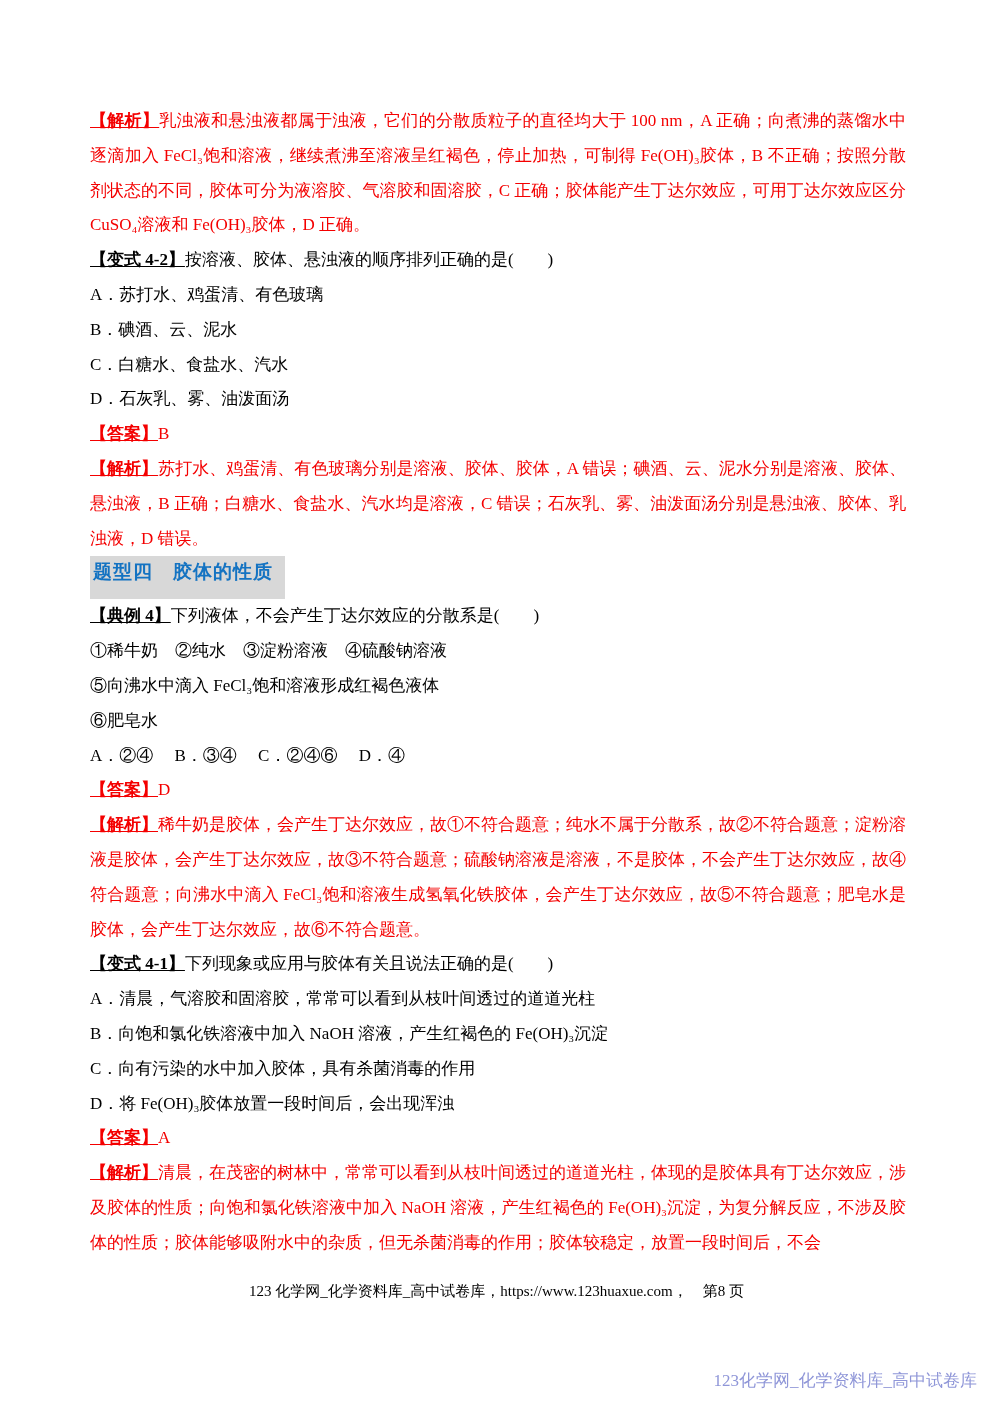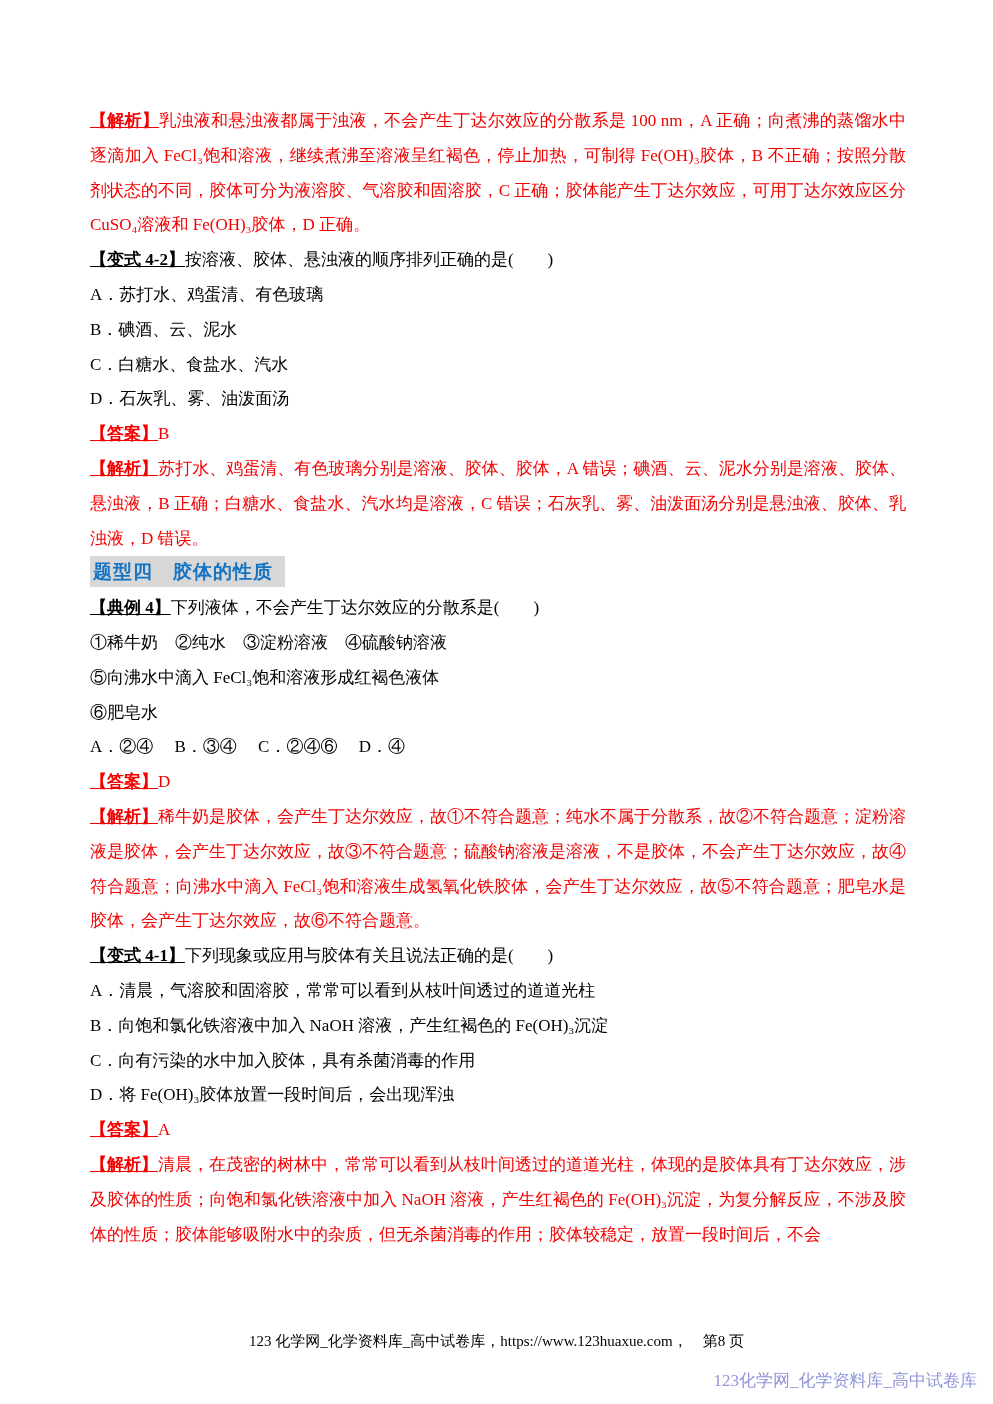--- a/index.html
+++ b/index.html
@@ -25,45 +25,45 @@
   .bold{font-weight:bold;text-decoration:underline;}
   .section-line{margin:0;line-height:34.8px;}
   .section-chip{
     display:inline-block;
     background:#d8d8d8;
     color:#1473c2;
     font-family:"Liberation Sans","DejaVu Sans",sans-serif;
     font-weight:bold;
     font-size:19px;
     line-height:27px;
-    padding:2px 12px 2px 3px;
+    padding:2px 12px 14px 3px;
     letter-spacing:1px;
   }
   .footer{
-    position:absolute;left:0;right:0;top:1330px;
+    position:absolute;left:0;right:0;top:1280px;
     text-align:center;
     font-size:15px;color:#000000;
     line-height:22px;
   }
   .watermark{
     position:absolute;
     right:16px;top:1370px;
     color:#8f96d8;
     font-size:17px;
     line-height:22px;
     text-align:center;
   }
 </style>
 </head>
 <body>
 
 <div class="page">
   <div class="content">
 
-    <p class="para red"><span class="bold">【解析】</span><span>乳浊液和悬浊液都属于浊液，不会产生丁达尔效应的分散系是 100 nm，A 正确；向煮沸的蒸馏水中逐滴加入 FeCl₃饱和溶液，继续煮沸至溶液呈红褐色，停止加热，可制得 Fe(OH)₃胶体，B 不正确；按照分散剂状态的不同，胶体可分为液溶胶、气溶胶和固溶胶，C 正确；胶体能产生丁达尔效应，可用丁达尔效应区分 CuSO₄溶液和 Fe(OH)₃胶体，D 正确。</span></p>
+    <p class="para red"><span class="bold">【解析】</span><span>乳浊液和悬浊液都属于浊液，它们的分散质粒子的直径均大于 100 nm，A 正确；向煮沸的蒸馏水中逐滴加入 FeCl₃饱和溶液，继续煮沸至溶液呈红褐色，停止加热，可制得 Fe(OH)₃胶体，B 不正确；按照分散剂状态的不同，胶体可分为液溶胶、气溶胶和固溶胶，C 正确；胶体能产生丁达尔效应，可用丁达尔效应区分 CuSO₄溶液和 Fe(OH)₃胶体，D 正确。</span></p>
 
     <p class="para"><span class="bold">【变式 4-2】</span><span>按溶液、胶体、悬浊液的顺序排列正确的是(　　)</span></p>
     <p class="para nojustify">A．苏打水、鸡蛋清、有色玻璃</p>
     <p class="para nojustify">B．碘酒、云、泥水</p>
     <p class="para nojustify">C．白糖水、食盐水、汽水</p>
     <p class="para nojustify">D．石灰乳、雾、油泼面汤</p>
     <p class="para nojustify red"><span class="bold">【答案】</span><span>B</span></p>
     <p class="para red"><span class="bold">【解析】</span><span>苏打水、鸡蛋清、有色玻璃分别是溶液、胶体、胶体，A 错误；碘酒、云、泥水分别是溶液、胶体、悬浊液，B 正确；白糖水、食盐水、汽水均是溶液，C 错误；石灰乳、雾、油泼面汤分别是悬浊液、胶体、乳浊液，D 错误。</span></p>
 
     <p class="section-line"><span class="section-chip">题型四　胶体的性质</span></p>

